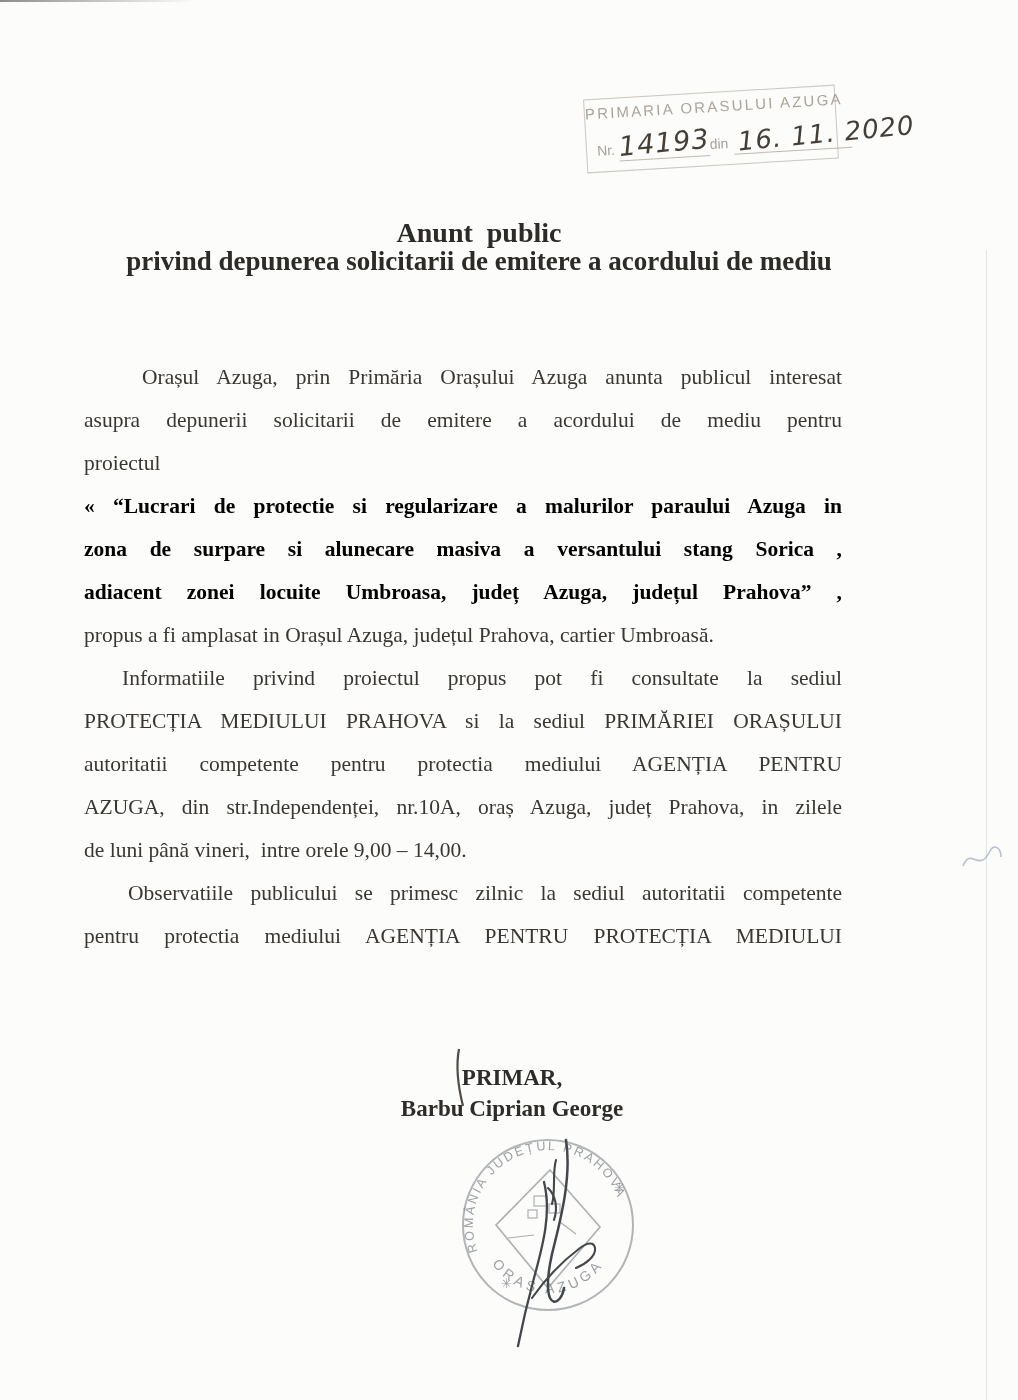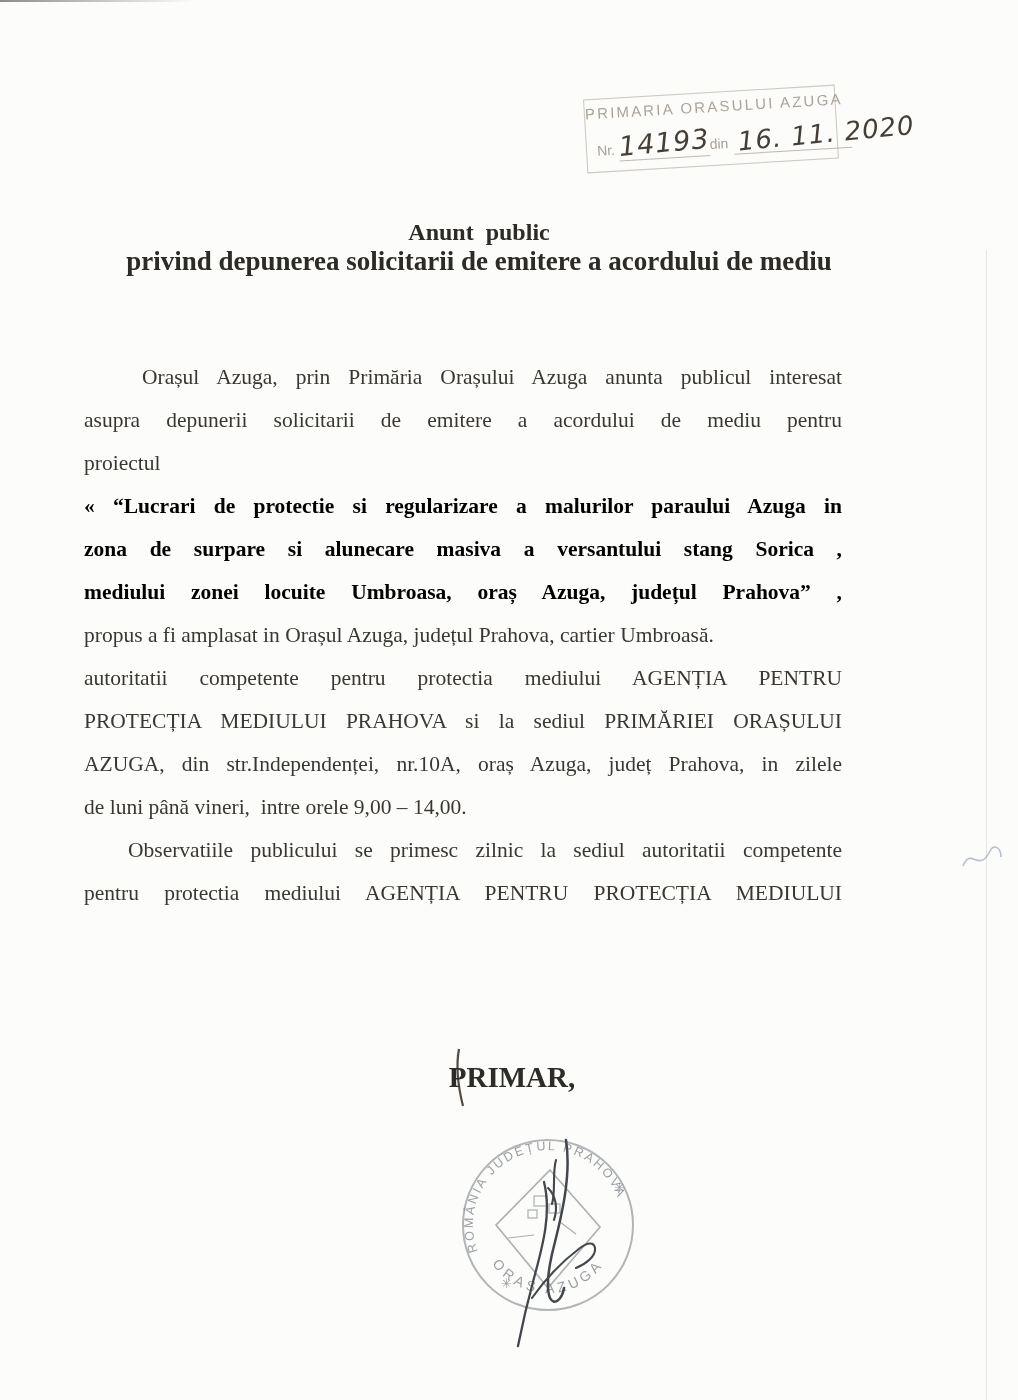--- a/index.html
+++ b/index.html
@@ -54,40 +54,40 @@
     white-space:nowrap;
     display:inline-block;
     transform:rotate(-2deg);
   }
   .reg-value-wrap.date .handwriting{font-size:26px;position:relative;left:4px;}
   
   .title-block{
     position:absolute;left:100px;top:218px;width:758px;
     text-align:center;font-weight:bold;color:#2d2b27;
   }
-  .title-l1{font-size:24px;line-height:29px;white-space:pre;}
+  .title-l1{font-size:28px;line-height:29px;white-space:pre;}
   .title-l2,.title-l3{font-size:27px;line-height:28px;}
   
   .body-block{
     position:absolute;left:84px;top:356px;width:758px;
     font-size:21.5px;line-height:43px;color:#3a3732;
   }
   .bl{width:758px;}
   .just{text-align:justify;text-align-last:justify;}
   .ind58{text-indent:58px;}
   .ind38{text-indent:38px;}
   .ind44{text-indent:44px;}
   .q{font-weight:bold;color:#000000;}
   .pre{white-space:pre;}
   
   .sig-block{
     position:absolute;left:133px;top:1062px;width:758px;
     text-align:center;font-weight:bold;color:#2e2c28;
   }
-  .sig-role{font-size:29px;line-height:31px;}
+  .sig-role{font-size:23px;line-height:31px;}
   .sig-name{font-size:23px;line-height:31px;}
   .pen-tick{position:absolute;left:450px;top:1046px;}
   
   .seal-wrap{position:absolute;left:448px;top:1130px;}
   .seal-text{
     font-family:"Liberation Sans", sans-serif;
     fill:rgba(128,133,138,.78);
   }
 </style>
 </head>
@@ -116,37 +116,39 @@
     <div class="title-l2">privind depunerea solicitarii de emitere a acordului de mediu</div>
   </div>
 
   <div class="body-block">
     <div class="bl just ind58">Orașul Azuga, prin Primăria Orașului Azuga anunta publicul interesat</div>
     <div class="bl just">asupra depunerii solicitarii de emitere a acordului de mediu pentru</div>
     <div class="bl">proiectul</div>
 
     <div class="bl just q">« “Lucrari de protectie si regularizare a malurilor paraului Azuga in</div>
     <div class="bl just q">zona de surpare si alunecare masiva a versantului stang Sorica ,</div>
-    <div class="bl just q">mediului zonei locuite Umbroasa, oraș Azuga, județul Prahova” ,</div>
+    <div class="bl just q">adiacent zonei locuite Umbroasa, județ Azuga, județul Prahova” ,</div>
     <div class="bl">propus a fi amplasat in Orașul Azuga, județul Prahova, cartier Umbroasă.</div>
 
+    <div class="bl just ind38">Informatiile privind proiectul propus pot fi consultate la sediul</div>
+    <div class="bl just">PROTECȚIA MEDIULUI PRAHOVA si la sediul PRIMĂRIEI ORAȘULUI</div>
     <div class="bl just">autoritatii competente pentru protectia mediului AGENȚIA PENTRU</div>
-    <div class="bl just">PROTECȚIA MEDIULUI PRAHOVA si la sediul PRIMĂRIEI ORAȘULUI</div>
     <div class="bl just">AZUGA, din str.Independenței, nr.10A, oraș Azuga, județ Prahova, in zilele</div>
     <div class="bl pre">de luni până vineri,  intre orele 9,00 – 14,00.</div>
 
     <div class="bl just ind44">Observatiile publicului se primesc zilnic la sediul autoritatii competente</div>
     <div class="bl just">pentru protectia mediului AGENȚIA PENTRU PROTECȚIA MEDIULUI</div>
   </div>
 
   <svg class="pen-tick" width="24" height="64" viewBox="0 0 24 64">
     <path d="M9,3 C5,24 9,44 13,60" fill="none" stroke="#504b44" stroke-width="2.2"></path>
   </svg>
   <div class="sig-block">
     <div class="sig-role">PRIMAR,</div>
+    <div class="sig-name">Barbu Ciprian George</div>
   </div>
 
   <div class="seal-wrap">
     <svg width="210" height="222" viewBox="0 0 210 222">
 
       <circle cx="100" cy="95" r="85" fill="none" stroke="rgba(128,133,138,.6)" stroke-width="2"></circle>
 
       <defs>
         <path id="arcTop" d="M32,126.7 A75,75 0 1 1 168,126.7"></path>
         <path id="arcBottom" d="M36.1,118.3 A68,68 0 0 0 163.9,118.3"></path>

